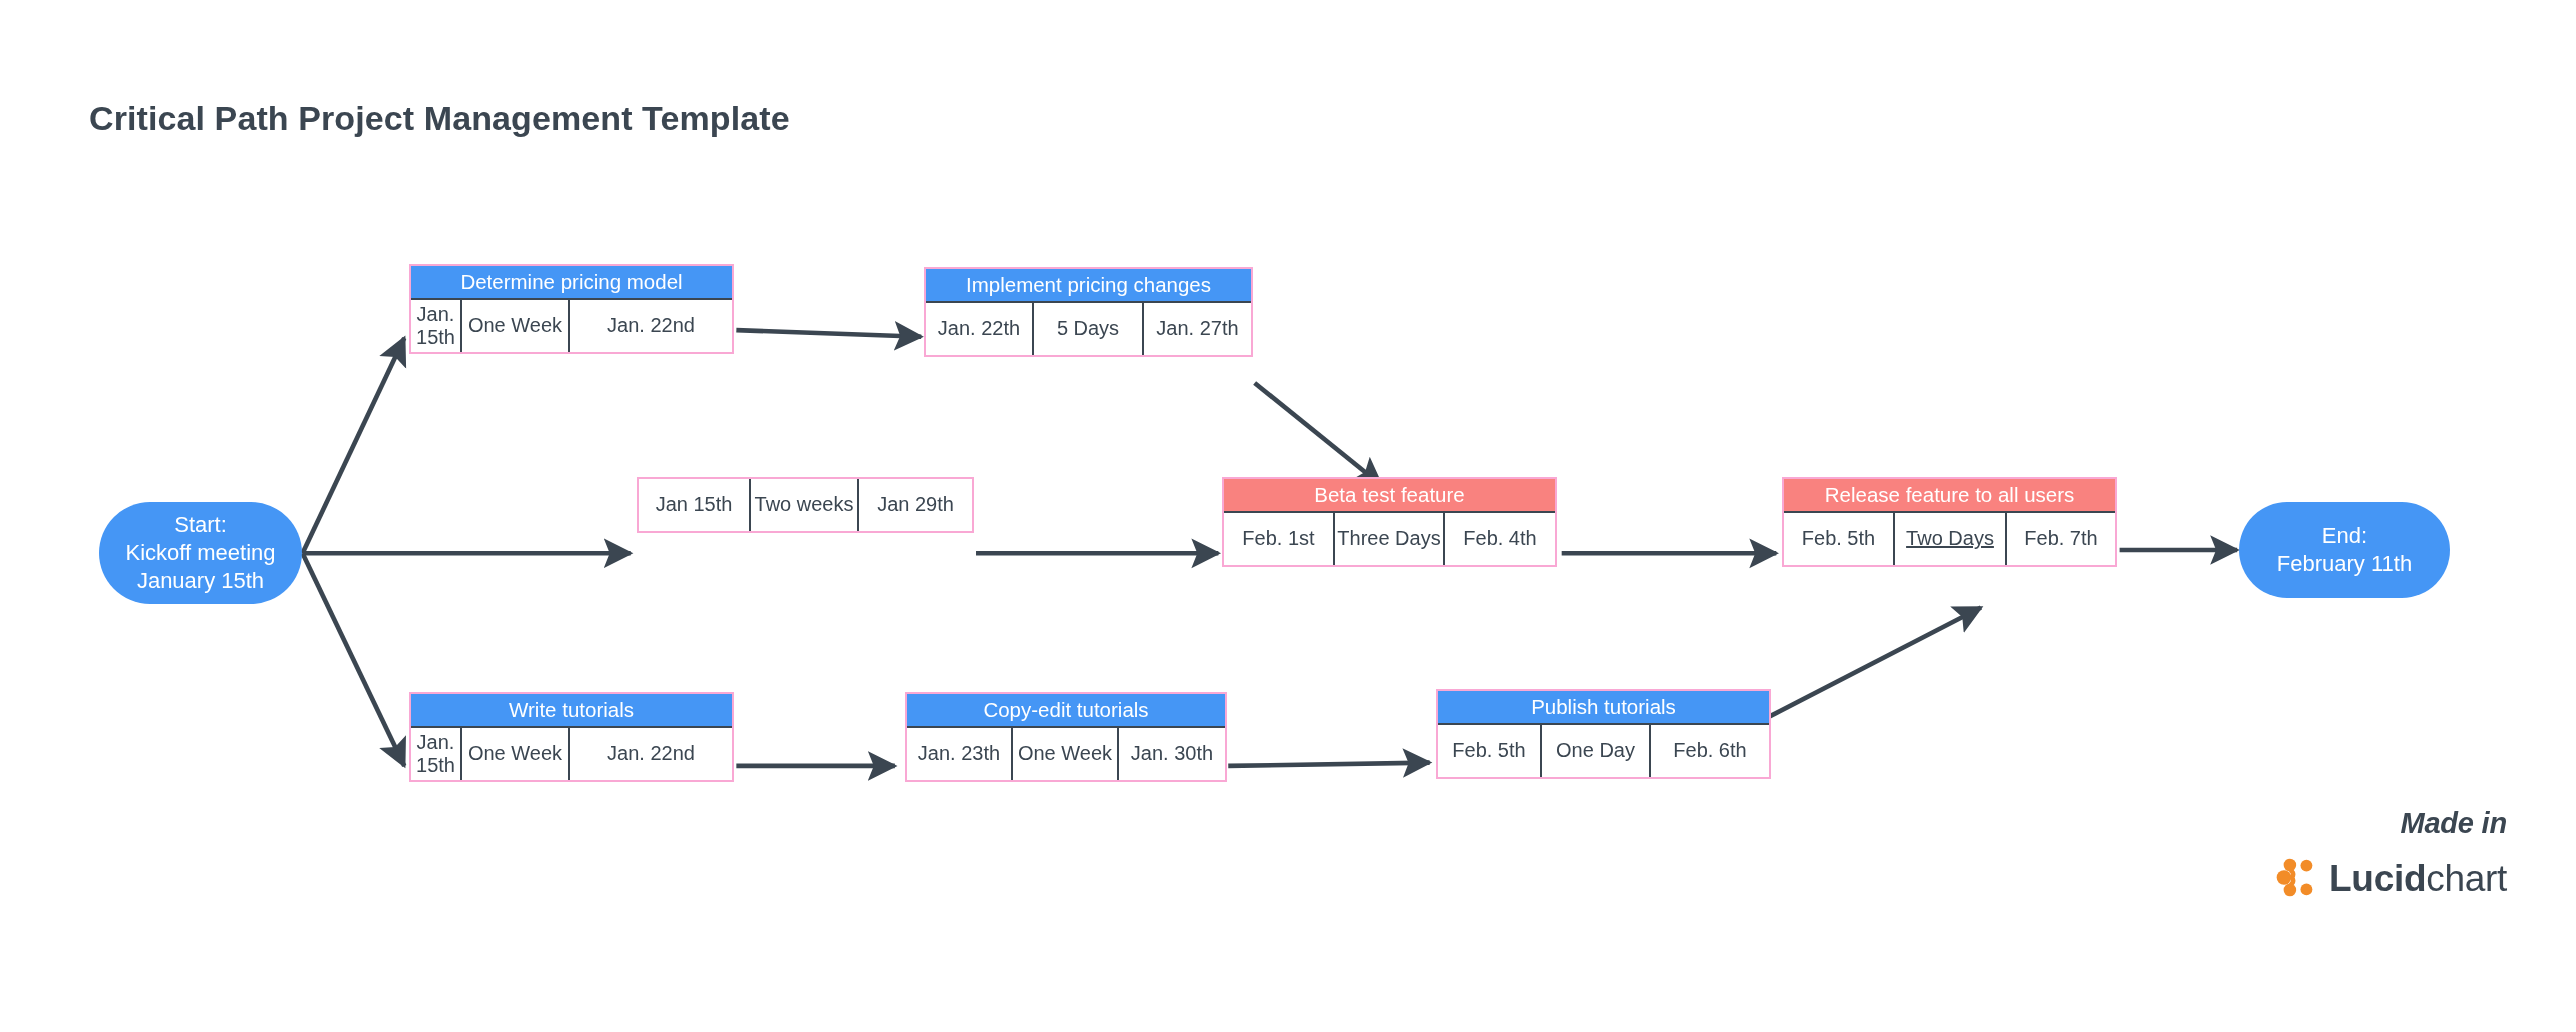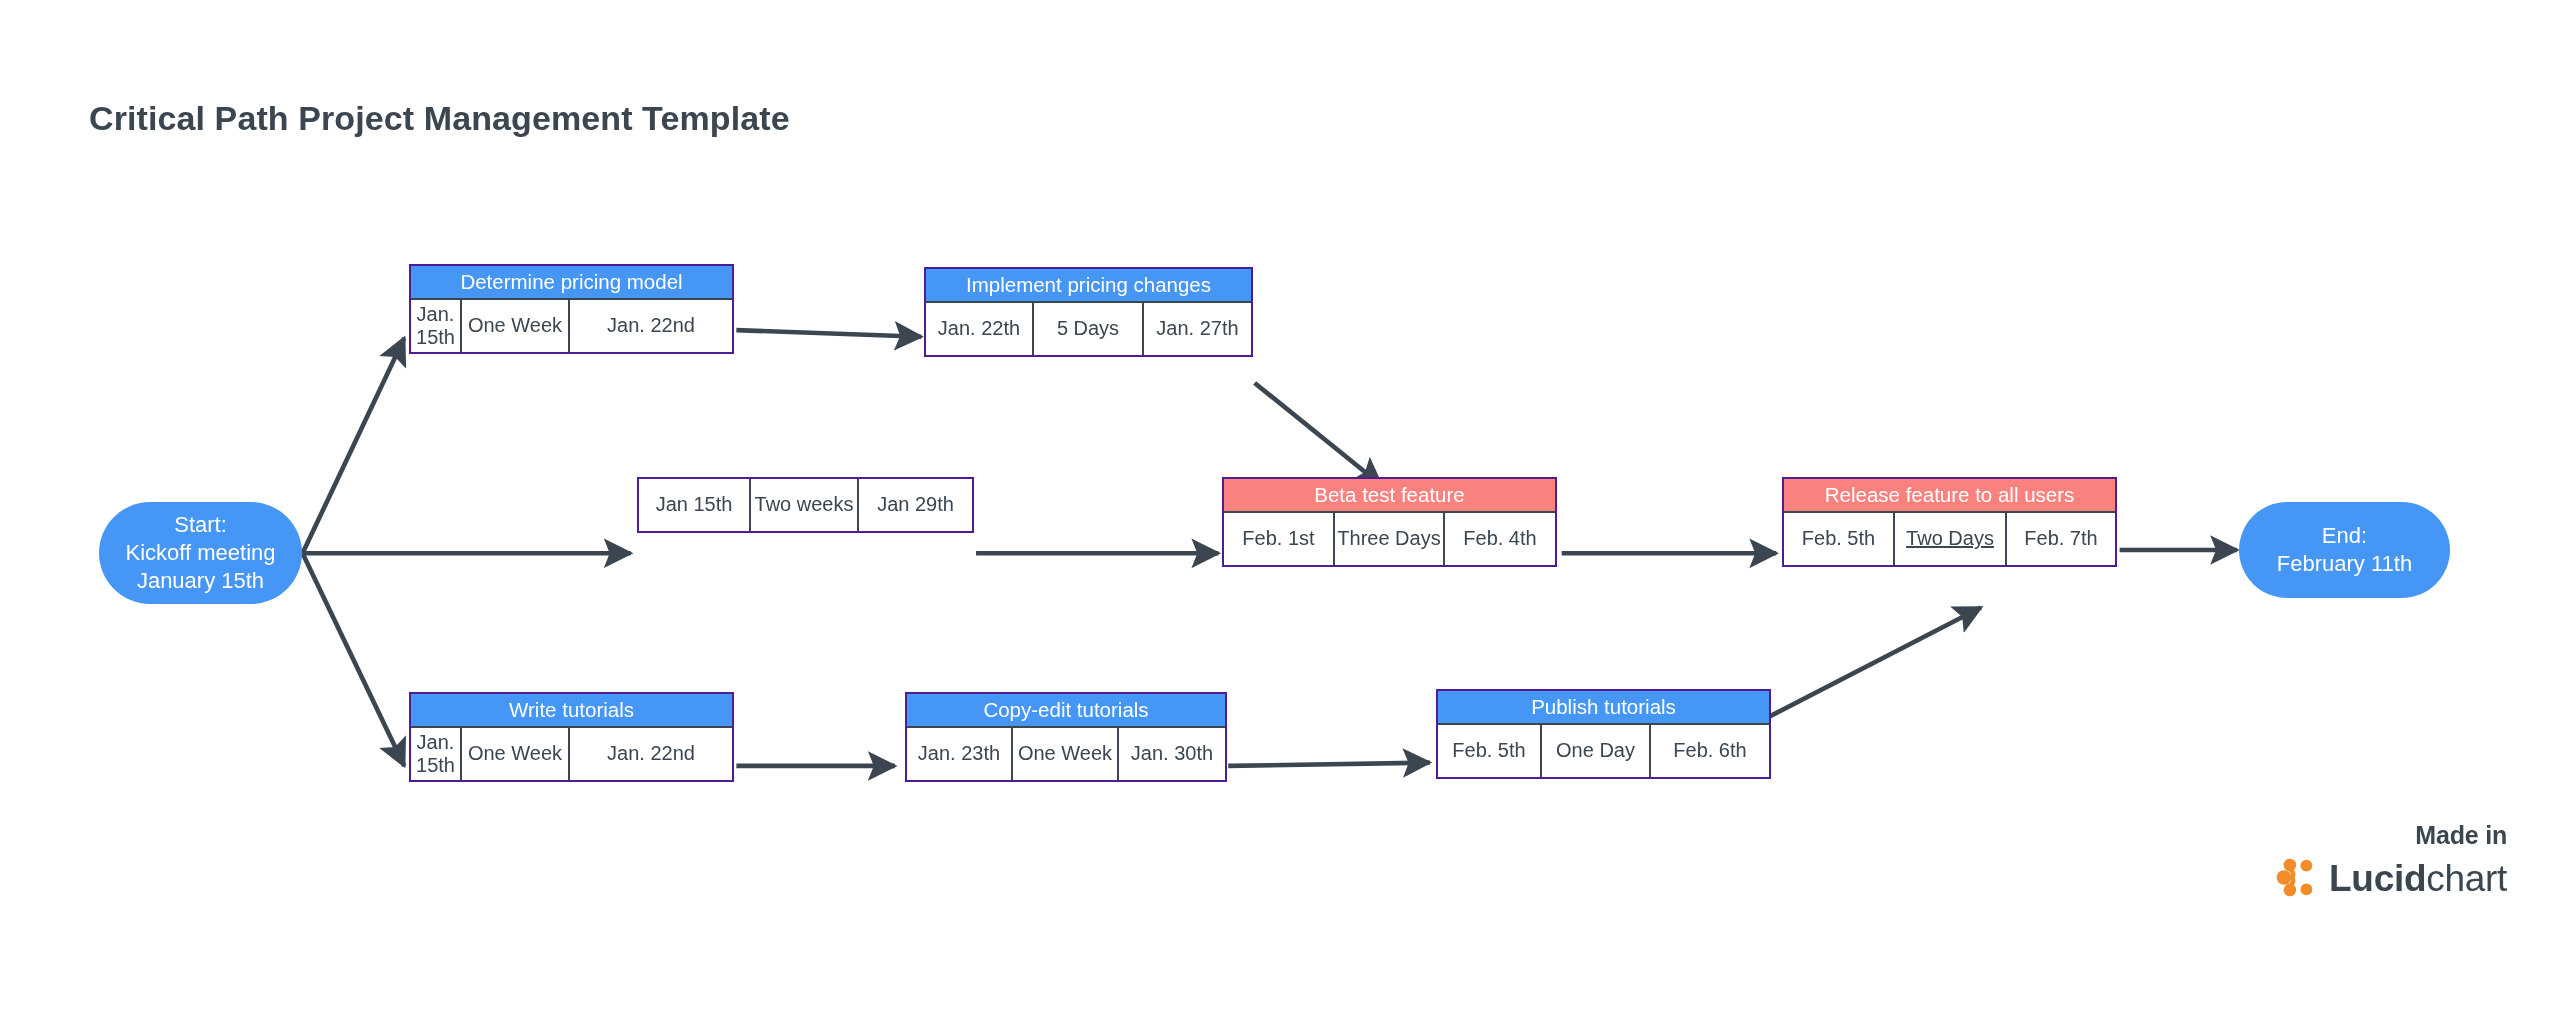--- a/index.html
+++ b/index.html
@@ -63,21 +63,21 @@
     font-size: 22px;
     line-height: 1.28;
     z-index: 3;
   }
   .terminal .t-inner { width: 100%; padding: 0 6.6px; box-sizing: border-box; }
 
   
   .task {
     position: absolute;
     box-sizing: border-box;
-    border: 2px solid #4c1d95;
+    border: 2px solid #f9a8d4;
     background: #ffffff;
     z-index: 3;
   }
   .task-header {
     box-sizing: border-box;
     height: 34px;
     display: flex;
     align-items: center;
     justify-content: center;
     color: #ffffff;
@@ -109,25 +109,26 @@
 
   
   #attribution {
     position: absolute;
     right: 69px;
     bottom: 132px;
     text-align: right;
     z-index: 3;
   }
   #made-in {
-    font-size: 25px;
+    font-size: 29px;
     font-weight: bold;
     color: #3b4651;
     letter-spacing: -0.2px;
-    margin-bottom: 7px;
+    margin-bottom: 17px;
+    font-style: italic;
   }
   #logo-row {
     display: flex;
     align-items: center;
     justify-content: flex-end;
     gap: 12px;
   }
   #logo-mark { flex: 0 0 auto; }
   #logo-word {
     font-size: 37px;

